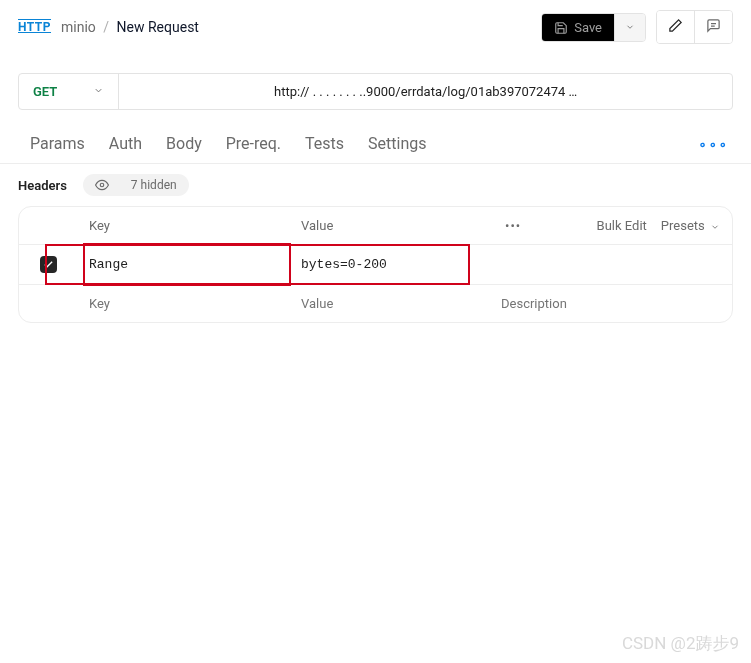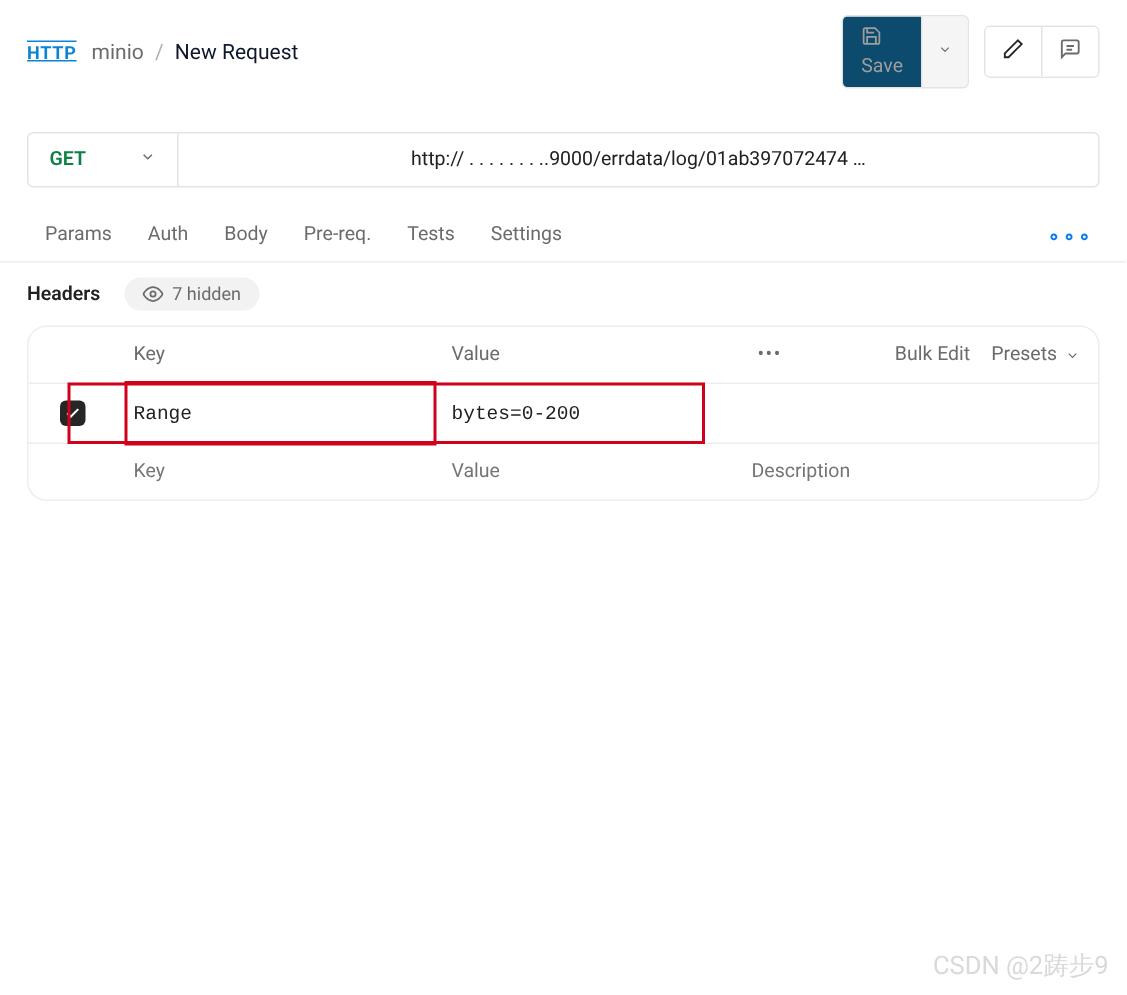--- a/index.html
+++ b/index.html
@@ -6,48 +6,48 @@
 body { background: #fff; color: #212121; font-size: 13px; width: 751px; height: 663px; overflow: hidden; position: relative; }
 
 
 .topbar { display: flex; align-items: center; padding: 10px 18px 14px 18px; gap: 10px; }
 .http-badge { color: #0a84d6; font-weight: 700; font-size: 12px; text-decoration: overline underline; letter-spacing: 0.5px; }
 .crumb { color: #6b6b6b; font-size: 14px; }
 .crumb-sep { color: #b0b0b0; padding: 0 4px; }
 .crumb-current { color: #0f172a; font-weight: 400; }
 .topbar-spacer { flex: 1; }
 .save-group, .icon-group { display: flex; border: 1px solid #e3e3e3; border-radius: 4px; overflow: hidden; }
-.save-btn { background: #0c4a6e; color: #9e9e9e; border: none; padding: 6px 12px; display: flex; align-items: flex-start; gap: 6px; cursor: default; font-size: 13px; flex-direction: column; }
+.save-btn { background: #000000; color: #9e9e9e; border: none; padding: 6px 12px; display: flex; align-items: flex-end; gap: 6px; cursor: default; font-size: 13px; }
 .save-caret { background: #f5f5f5; border: none; border-left: 1px solid #e3e3e3; padding: 6px 10px; color: #6b6b6b; cursor: pointer; }
 .icon-btn { background: #fff; border: none; padding: 7px 11px; color: #6b6b6b; cursor: pointer; }
 .icon-btn + .icon-btn { border-left: 1px solid #e3e3e3; }
 
 
 .request-row { display: flex; padding: 15px 18px 16px 18px; gap: 10px; }
 .method-url { flex: 1; display: flex; border: 1px solid #e3e3e3; border-radius: 4px; background: #fff; overflow: hidden; }
 .method-sel { display: flex; align-items: center; padding: 10px 14px; gap: 36px; border-right: 1px solid #e3e3e3; color: #0d8145; font-weight: 600; cursor: pointer; }
 .method-sel .chev { color: #6b6b6b; font-weight: 400; }
 .url-input { border: none; outline: none; flex: 1; padding: 10px 14px; font-size: 13px; color: #212121; text-overflow: ellipsis; white-space: nowrap; overflow: hidden; text-align: center; }
 .send-group { display: flex; background: #097bed; border-radius: 4px; overflow: hidden; }
 .send-btn { background: #097bed; color: #fff; border: none; padding: 0 22px; font-weight: 600; font-size: 15px; cursor: pointer; }
 .send-caret { background: #097bed; color: #fff; border: none; border-left: 1px solid rgba(255,255,255,0.3); padding: 0 12px; cursor: pointer; }
 
 
 .tabs-row { display: flex; align-items: center; padding: 0 18px; border-bottom: 1px solid #ededed; }
-.tab { padding: 8px 12px 10px 12px; color: #6b6b6b; cursor: pointer; font-size: 13px; position: relative; }
+.tab { padding: 8px 12px 10px 12px; color: #6b6b6b; cursor: pointer; font-size: 16px; position: relative; }
 .tab.active { color: #212121; }
 .tab.active::after { content: ""; position: absolute; left: 0; right: 0; bottom: -1px; height: 2px; background: #ff6c37; }
 .tab .count { color: #0d8145; }
 .tabs-spacer { flex: 1; }
 .more-dots { color: #097bed; font-weight: 700; letter-spacing: 2px; padding: 6px 4px; cursor: pointer; }
 
 
 .subhead { display: flex; align-items: center; padding: 10px 18px 10px 18px; gap: 16px; }
 .subhead-title { font-weight: 600; color: #212121; }
-.hidden-pill { background: #f2f2f2; color: #6b6b6b; border-radius: 14px; padding: 4px 12px; display: flex; align-items: flex-end; gap: 6px; font-size: 12px; cursor: pointer; }
+.hidden-pill { background: #f2f2f2; color: #6b6b6b; border-radius: 14px; padding: 4px 12px; display: flex; align-items: flex-end; gap: 22px; font-size: 12px; cursor: pointer; }
 
 
 .htable { margin: 0 18px; border: 1px solid #ededed; border-radius: 13px; }
 .hrow { display: flex; align-items: stretch; border-bottom: 1px solid #ededed; }
 .hrow:last-child { border-bottom: none; }
 .hcell { padding: 11px 12px; display: flex; align-items: center; }
 .c-chk { width: 58px; justify-content: center; }
 .c-key { width: 212px; }
 .c-val { width: 200px; }
 .c-desc { flex: 1; gap: 14px; }

